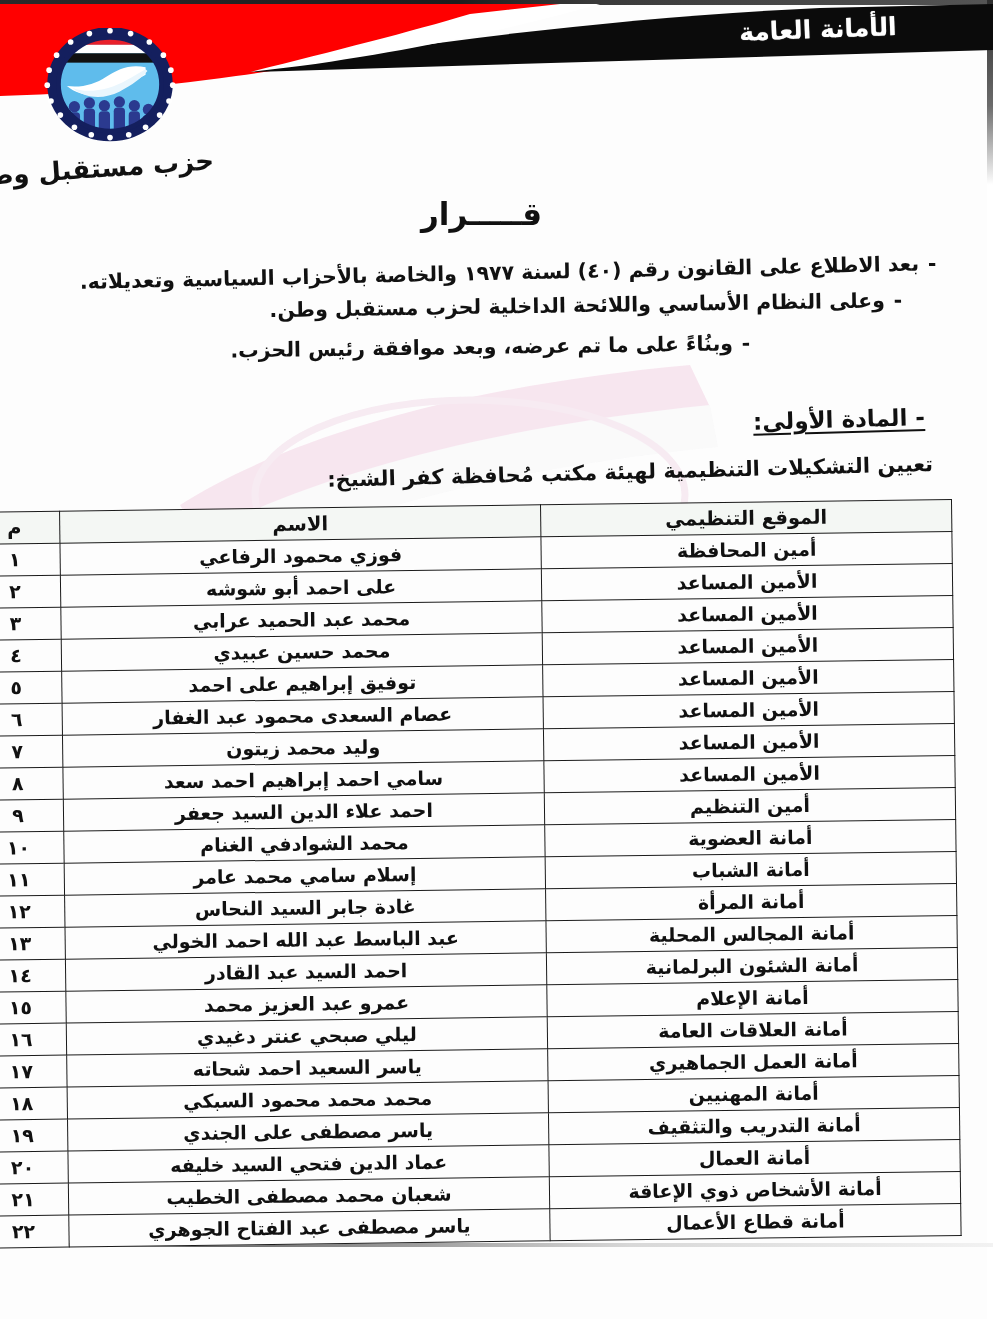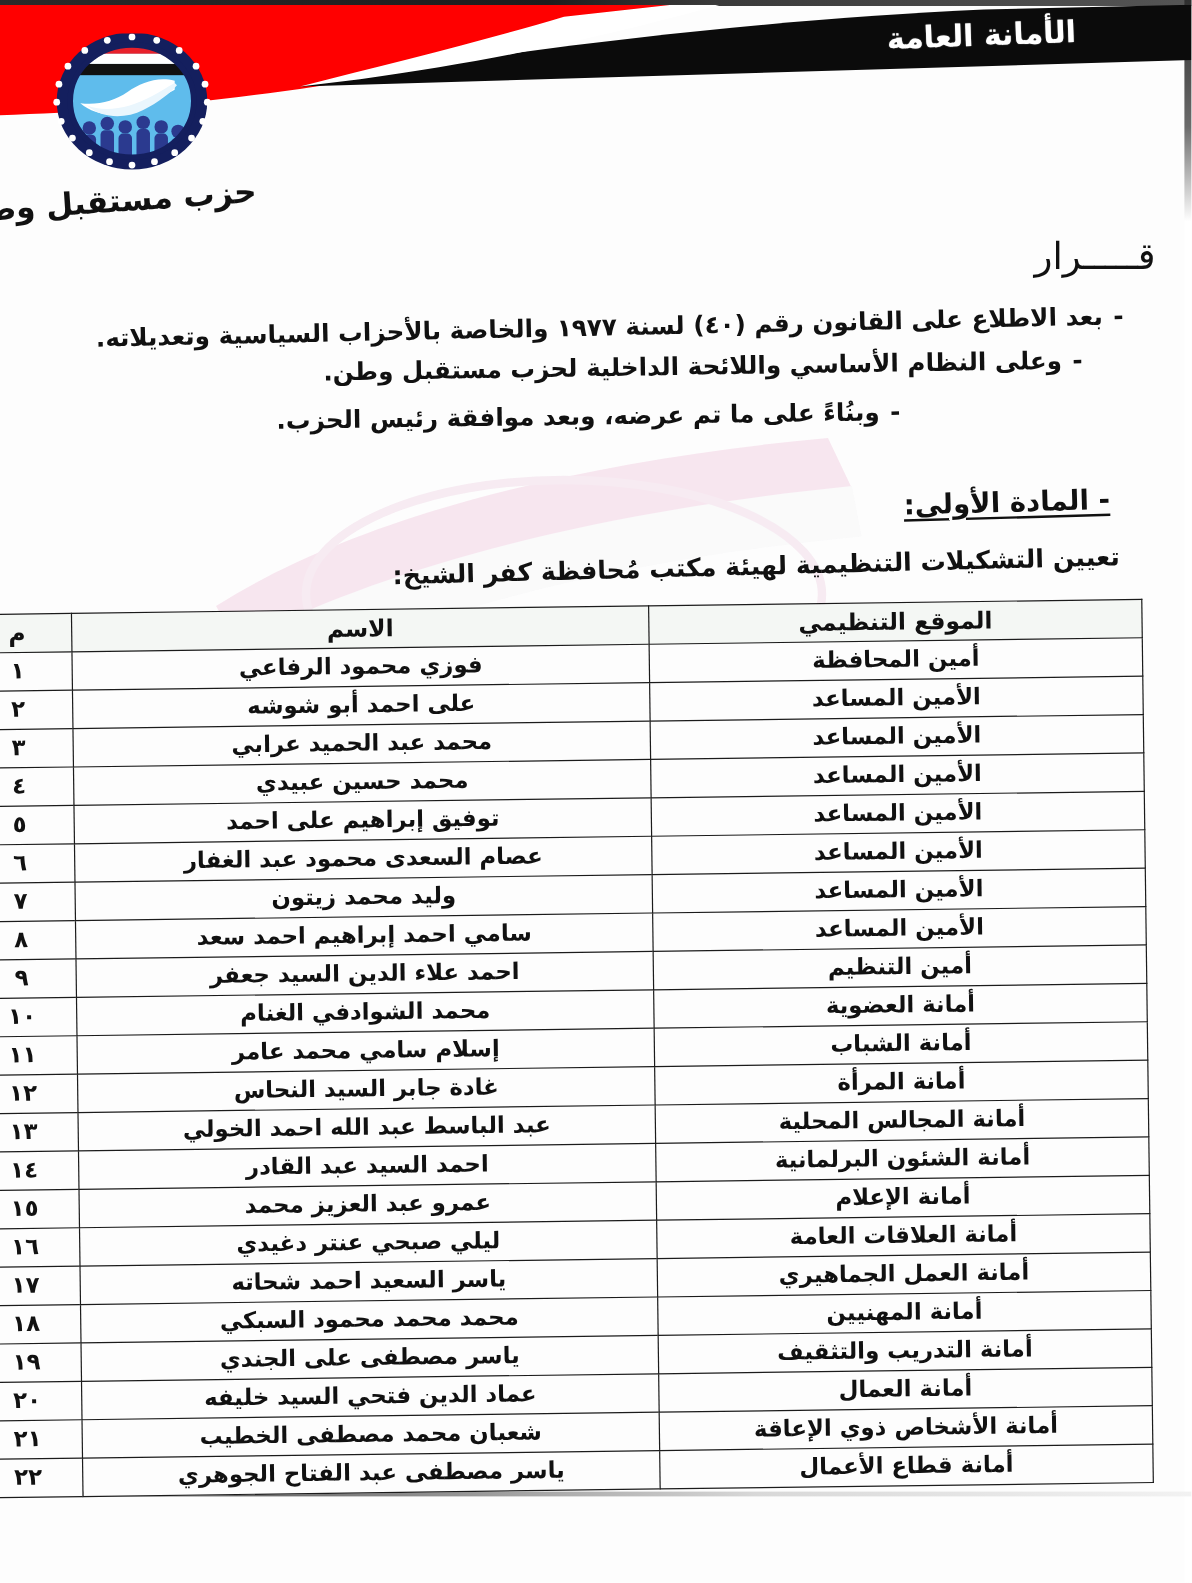--- a/index.html
+++ b/index.html
@@ -105,23 +105,23 @@
     height: 250px;
     pointer-events: none;
     opacity: 0.9;
   }
 
   
   .decision-title {
     position: absolute;
     top: 196px;
     left: 0; right: 0;
-    text-align: right;
+    text-align: center;
     font-size: 31px;
-    font-weight: normal;
+    font-weight: bold;
     letter-spacing: -1px;
     padding-right: 30px;
   }
 
   .clauses {
     position: absolute;
     top: 248px;
     right: 48px;
     width: 890px;
   }

